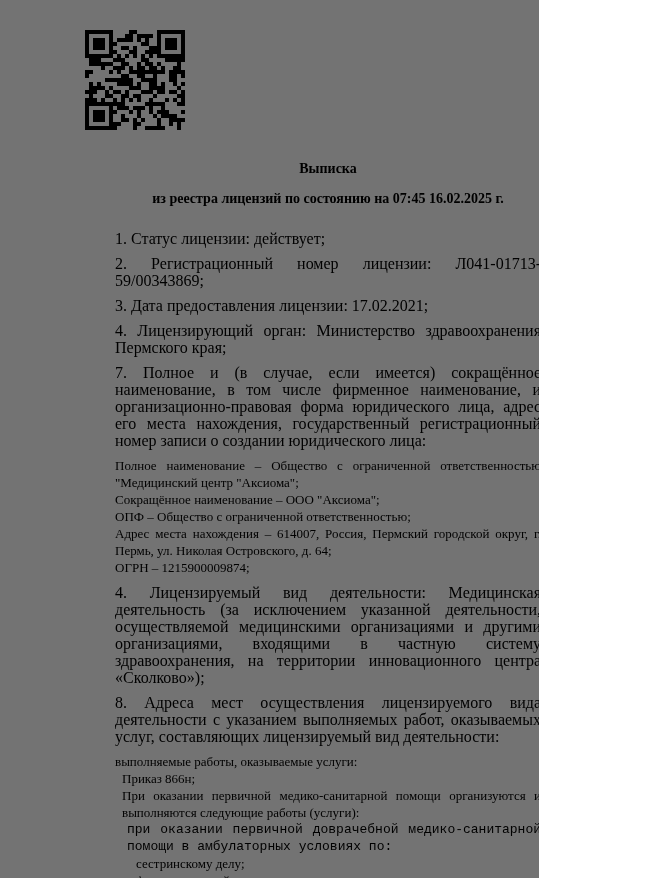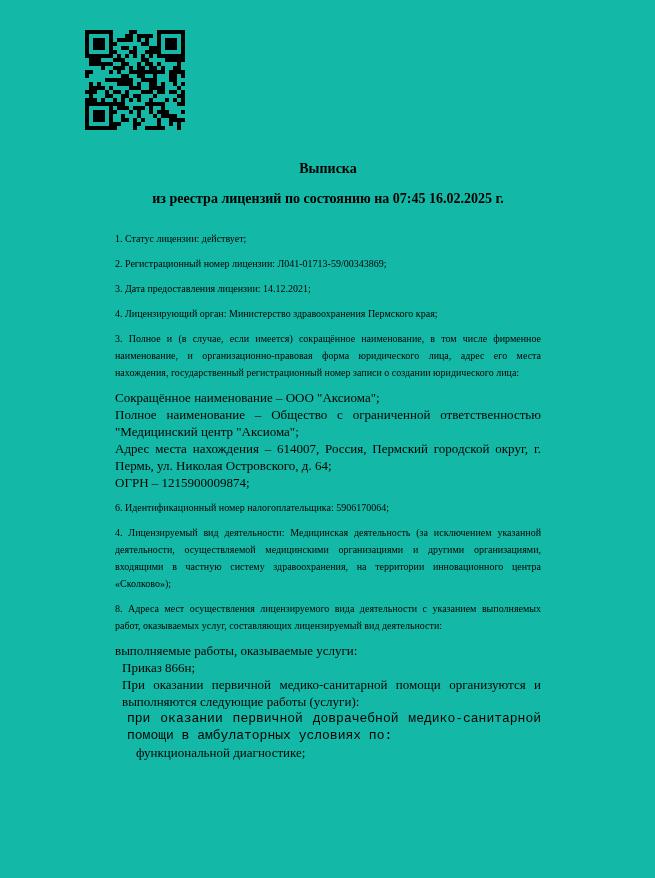--- a/index.html
+++ b/index.html
@@ -8,23 +8,23 @@
     background: #ffffff;
   }
   body {
     width: 655px;
     height: 878px;
     font-family: "Liberation Serif", "DejaVu Serif", serif;
     color: #000000;
   }
   .page {
     position: relative;
-    width: 655px;
+    width: 539px;
     height: 878px;
-    background: #14b8a6;
+    background: #737373;
     overflow: hidden;
   }
   .qr {
     position: absolute;
     left: 85px;
     top: 30px;
     width: 100px;
     height: 100px;
   }
   .qr svg {
@@ -42,21 +42,21 @@
     font-size: 14px;
     font-weight: bold;
     text-align: center;
     margin: 0 0 12px 0;
     line-height: 18px;
   }
   .subtitle {
     margin: 0 0 22px 0;
   }
   p.para {
-    font-size: 10px;
+    font-size: 16px;
     line-height: 17px;
     margin: 0 0 8px 0;
     text-align: justify;
   }
   .block {
     margin: 0 0 8px 0;
   }
   .block p {
     font-size: 13px;
     line-height: 17px;
@@ -78,37 +78,38 @@
       </svg>
   </div>
 
   <div class="content">
 
     <div class="title">Выписка</div>
     <div class="subtitle">из реестра лицензий по состоянию на 07:45 16.02.2025 г.</div>
 
     <p class="para">1. Статус лицензии: действует;</p>
     <p class="para">2. Регистрационный номер лицензии: Л041-01713-59/00343869;</p>
-    <p class="para">3. Дата предоставления лицензии: 14.12.2021;</p>
+    <p class="para">3. Дата предоставления лицензии: 17.02.2021;</p>
     <p class="para">4. Лицензирующий орган: Министерство здравоохранения Пермского края;</p>
-    <p class="para">3. Полное и (в случае, если имеется) сокращённое наименование, в том числе фирменное наименование, и организационно-правовая форма юридического лица, адрес его места нахождения, государственный регистрационный номер записи о создании юридического лица:</p>
+    <p class="para">7. Полное и (в случае, если имеется) сокращённое наименование, в том числе фирменное наименование, и организационно-правовая форма юридического лица, адрес его места нахождения, государственный регистрационный номер записи о создании юридического лица:</p>
 
     <div class="block">
+      <p>Полное наименование – Общество с ограниченной ответственностью "Медицинский центр "Аксиома";</p>
       <p>Сокращённое наименование – ООО "Аксиома";</p>
-      <p>Полное наименование – Общество с ограниченной ответственностью "Медицинский центр "Аксиома";</p>
+      <p>ОПФ – Общество с ограниченной ответственностью;</p>
       <p>Адрес места нахождения – 614007, Россия, Пермский городской округ, г. Пермь, ул. Николая Островского, д. 64;</p>
       <p>ОГРН – 1215900009874;</p>
     </div>
 
-    <p class="para">6. Идентификационный номер налогоплательщика: 5906170064;</p>
     <p class="para">4. Лицензируемый вид деятельности: Медицинская деятельность (за исключением указанной деятельности, осуществляемой медицинскими организациями и другими организациями, входящими в частную систему здравоохранения, на территории инновационного центра «Сколково»);</p>
     <p class="para">8. Адреса мест осуществления лицензируемого вида деятельности с указанием выполняемых работ, оказываемых услуг, составляющих лицензируемый вид деятельности:</p>
 
     <div class="block">
       <p>выполняемые работы, оказываемые услуги:</p>
       <p class="ind1">Приказ 866н;</p>
       <p class="ind1">При оказании первичной медико-санитарной помощи организуются и выполняются следующие работы (услуги):</p>
       <p class="ind2">при оказании первичной доврачебной медико-санитарной помощи в амбулаторных условиях по:</p>
+      <p class="ind3">сестринскому делу;</p>
       <p class="ind3">функциональной диагностике;</p>
     </div>
 
   </div>
 </div>
 
 </body></html>

